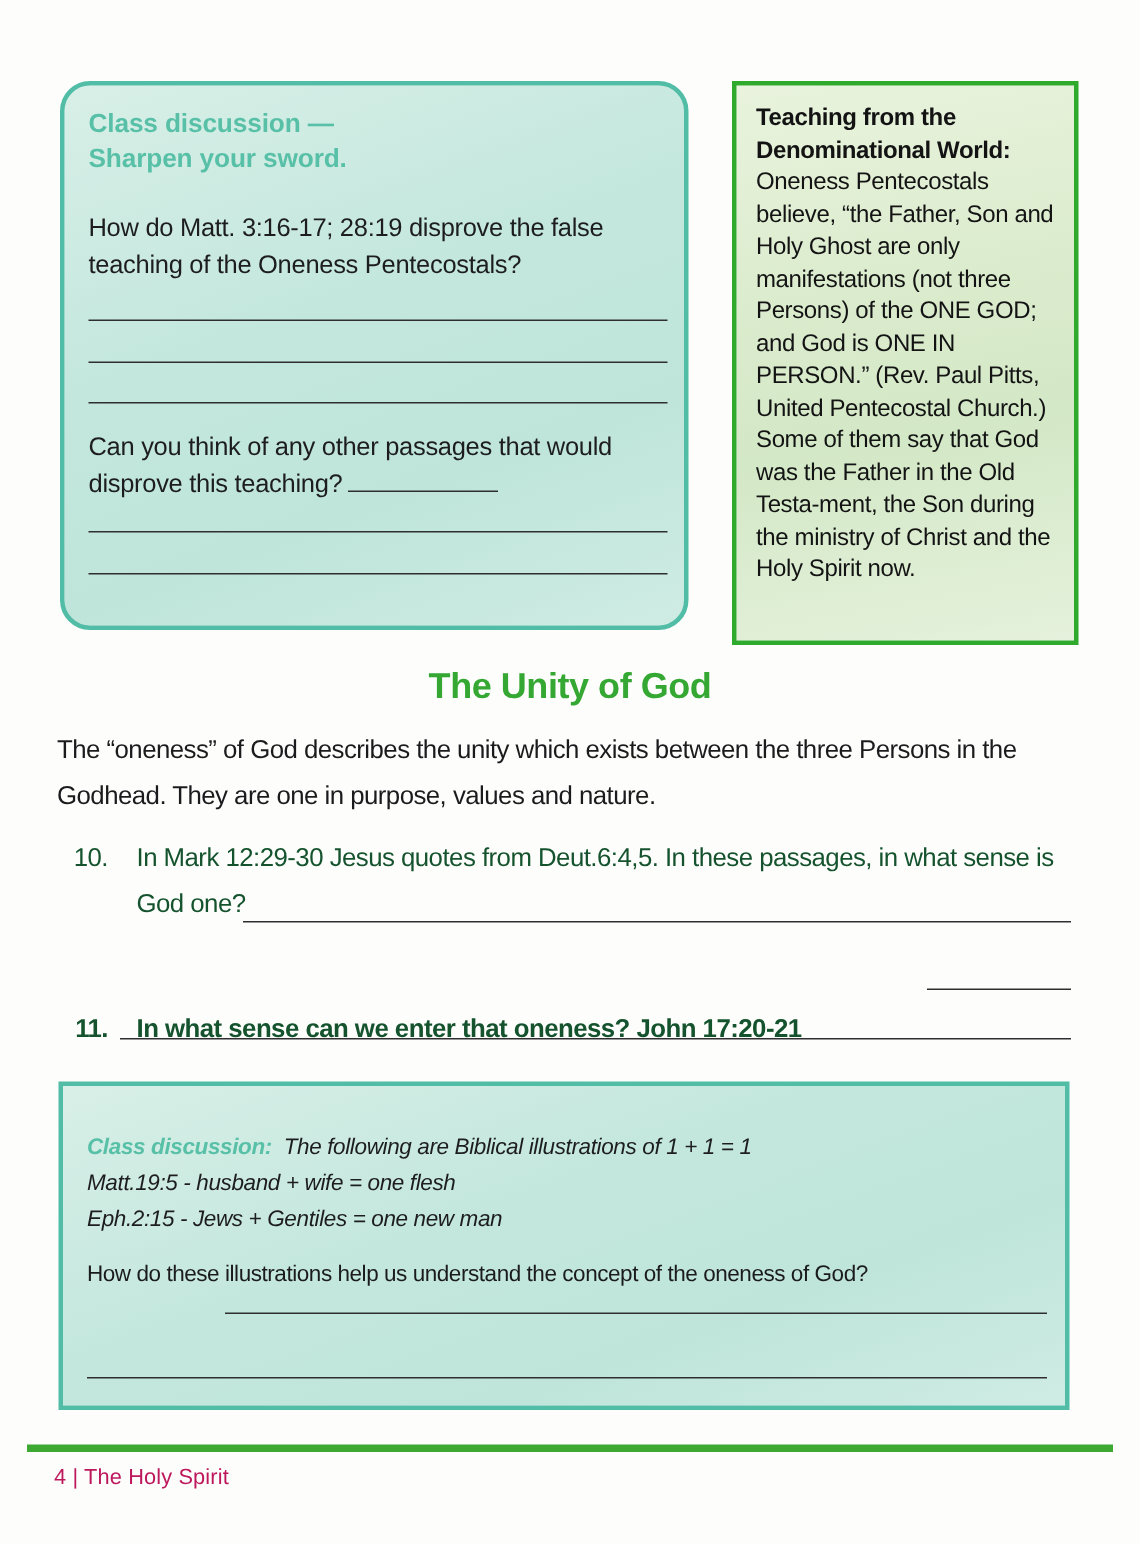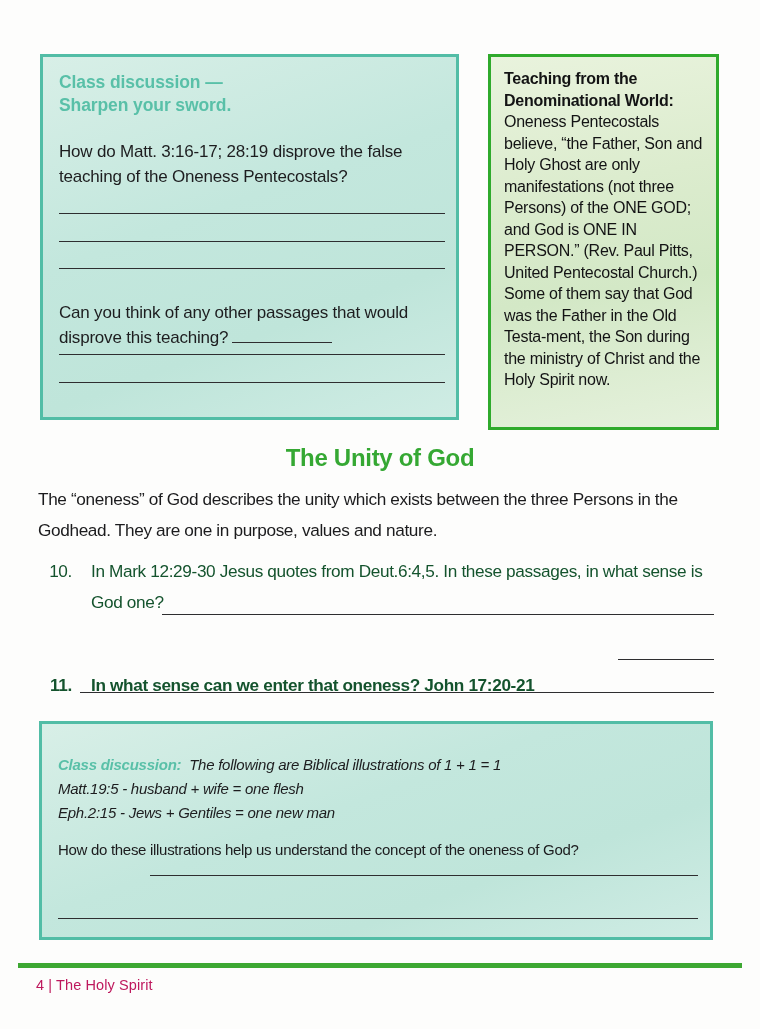--- a/index.html
+++ b/index.html
@@ -39,20 +39,21 @@
     position: absolute;
     box-sizing: border-box;
     border: 3px solid #52bda6;
     background: linear-gradient(160deg, #d8efe7 0%, #c3e7dd 42%, #bfe5da 70%, #cfece4 100%);
   }
   #discussion-box-top {
     left: 40px;
     top: 54px;
     width: 419px;
     height: 366px;
+    border-radius: 20px;
   }
   .disc-heading {
     position: absolute;
     left: 16px;
     top: 14px;
     width: 380px;
     color: #59c0a8;
     font-weight: bold;
     font-size: 17.5px;
     line-height: 23px;
@@ -61,21 +62,21 @@
   .disc-q {
     position: absolute;
     left: 16px;
     width: 392px;
     color: #1d1d1f;
     font-size: 17px;
     line-height: 25px;
     letter-spacing: -0.2px;
   }
   #disc-q1 { top: 82px; }
-  #disc-q2 { top: 228px; margin-top: 15px; }
+  #disc-q2 { top: 228px; }
 
   
   #denominational-box {
     position: absolute;
     box-sizing: border-box;
     left: 488px;
     top: 54px;
     width: 231px;
     height: 376px;
     border: 3.5px solid #2faa2c;

